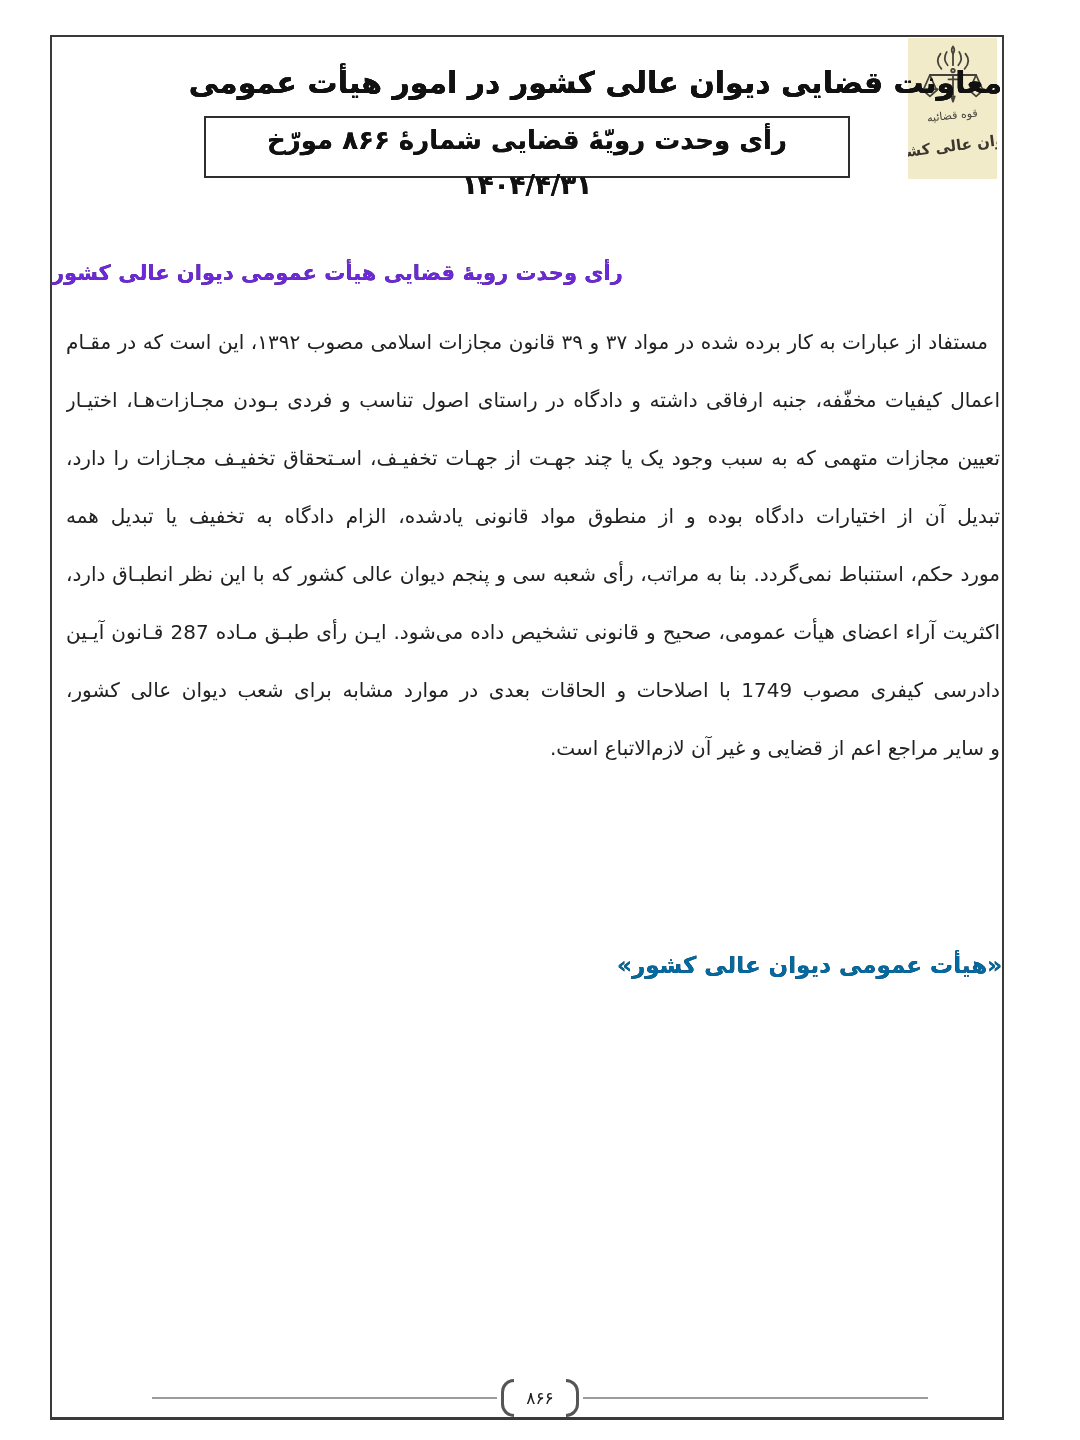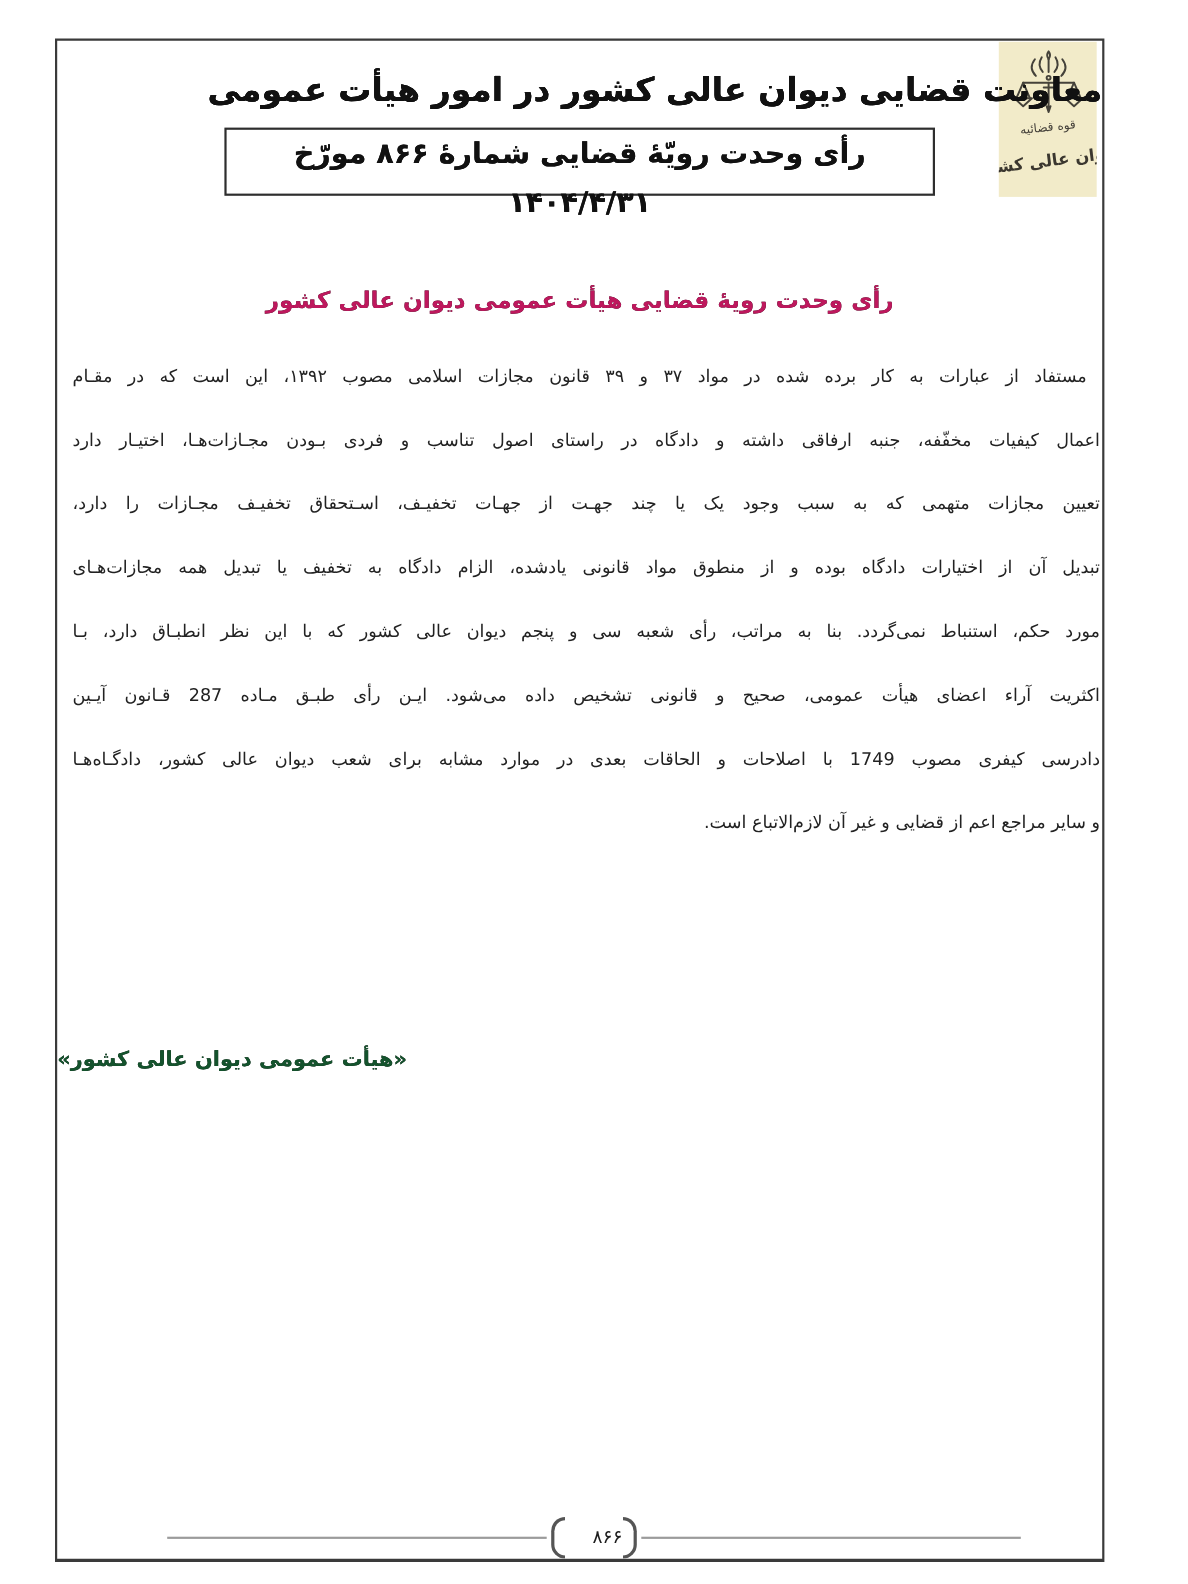--- a/index.html
+++ b/index.html
@@ -46,38 +46,38 @@
     font-size:11px;color:#45413a;margin-top:2px;
     transform:rotate(-6deg);letter-spacing:1px;white-space:nowrap;
   }
   .logo-court{
     font-size:15px;font-weight:bold;color:#3b372f;margin-top:15px;
     transform:rotate(-7deg);white-space:nowrap;
   }
   
   .section-title{
     position:absolute;top:224px;left:0;right:0;
-    text-align:center;direction:rtl;
-    font-size:21px;font-weight:bold;color:#be185d;
+    text-align:left;direction:rtl;
+    font-size:21px;font-weight:bold;color:#6d28d9;
     text-shadow:0 0 .4px #151515;
   }
   .body-text{
     position:absolute;top:276px;right:2px;left:14px;
-    direction:rtl;font-size:16px;line-height:58px;color:#222;
+    direction:rtl;font-size:20px;line-height:58px;color:#222;
   }
   .body-line{
     height:58px;overflow:hidden;
     text-align:justify;text-align-last:justify;
   }
   .body-line.first-line{padding-right:12px;}
   .body-line.last-line{text-align-last:right;}
   .signature{
     position:absolute;top:915px;left:0;right:0;
-    text-align:left;direction:rtl;
-    font-size:19px;font-weight:bold;color:#14532d;
+    text-align:right;direction:rtl;
+    font-size:23px;font-weight:bold;color:#0369a1;
     text-shadow:0 0 .5px #121212;
   }
   
   .footer{
     position:absolute;top:1340px;left:100px;right:74px;height:42px;
     display:flex;direction:ltr;align-items:center;
   }
   .fline{flex:1;height:2px;background:var(--footer_line,#9b9b9b);}
   .bracket{
     width:13px;height:38px;box-sizing:border-box;flex:0 0 auto;
@@ -86,21 +86,21 @@
     border:3px solid #555;border-right:none;
     border-radius:14px 0 0 14px;
     margin-left:4px;
   }
   .bracket-close{
     border:3px solid #555;border-left:none;
     border-radius:0 14px 14px 0;
     margin-right:4px;
   }
   .page-num{
-    width:52px;text-align:right;direction:rtl;
+    width:52px;text-align:center;direction:rtl;
     font-size:17px;color:#1d1d1d;flex:0 0 auto;
   }
 </style>
 </head>
 <body>
 
 <div class="frame">
 
   <div class="logo">
     <svg width="72" height="64" viewBox="0 0 80 72">

